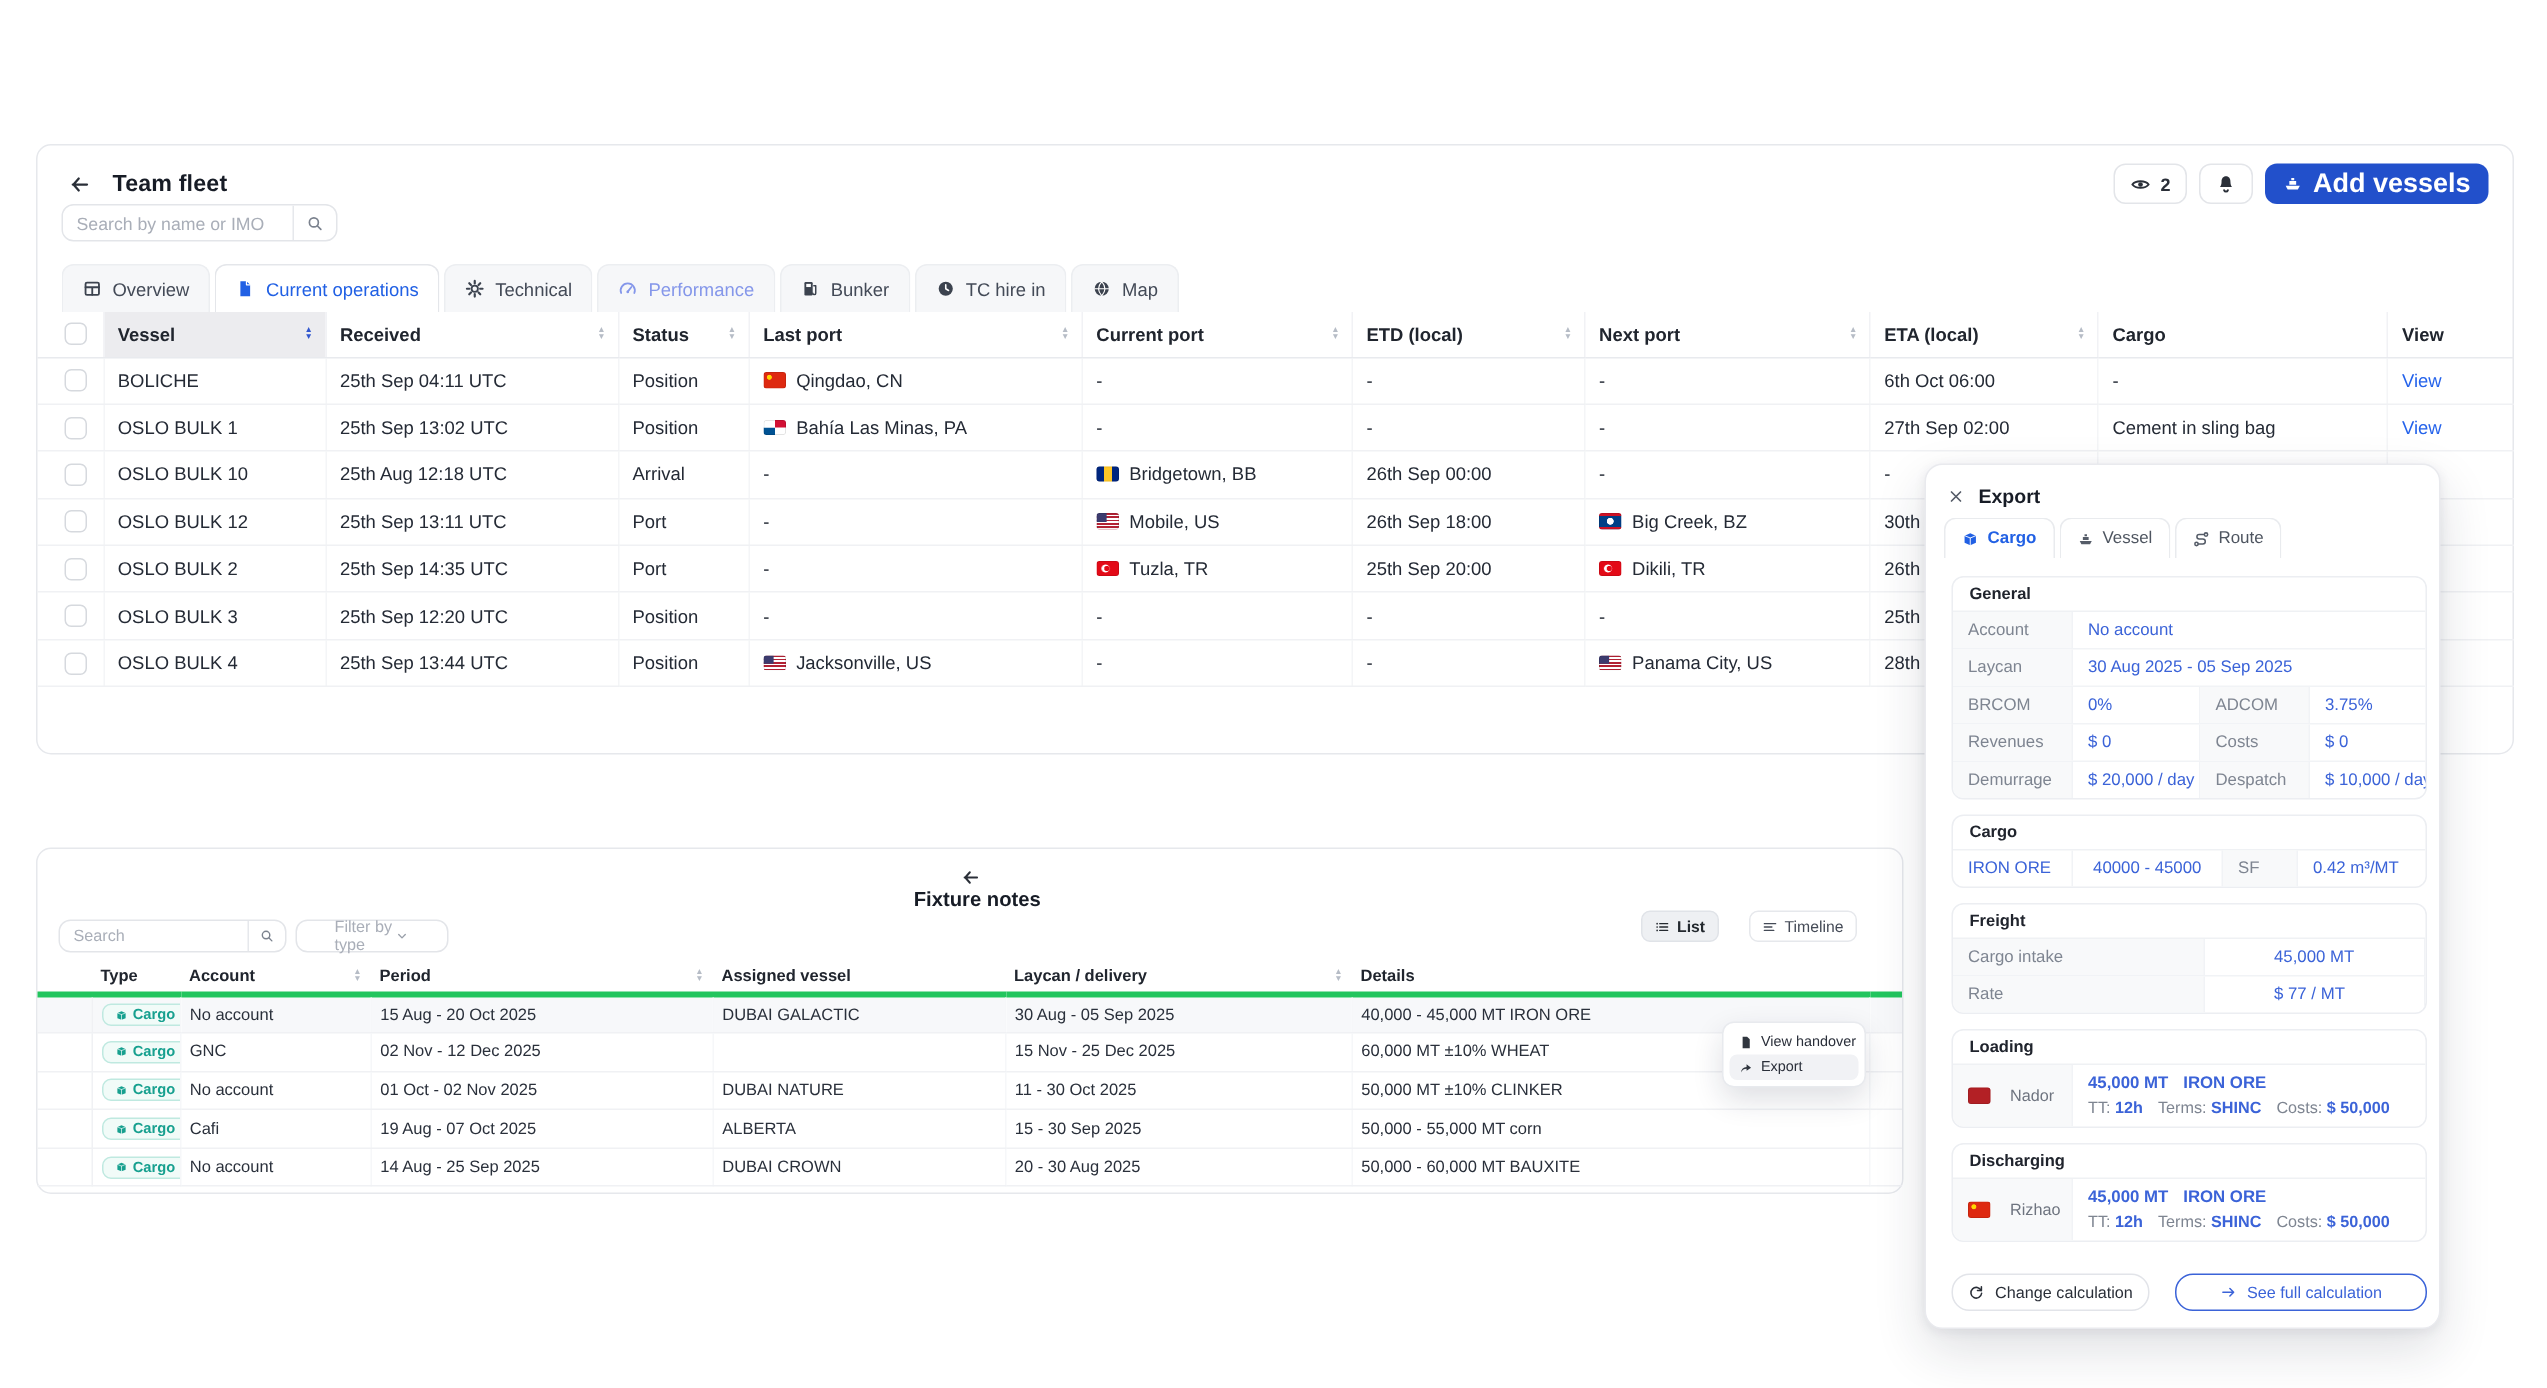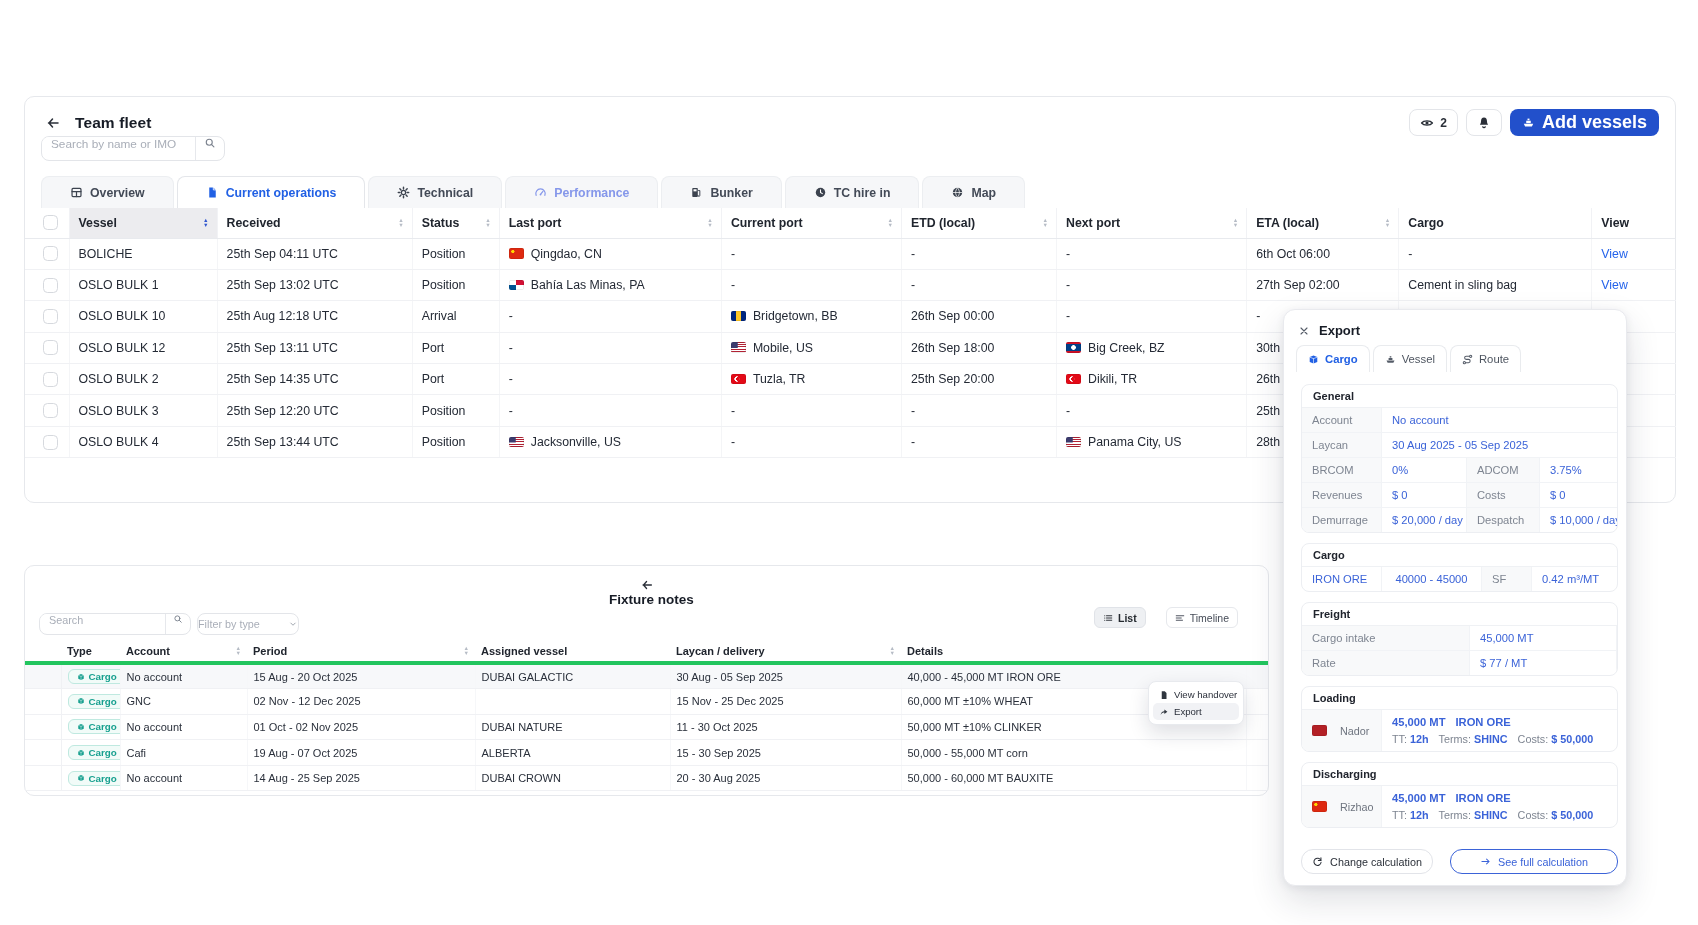--- a/index.html
+++ b/index.html
@@ -18,34 +18,34 @@
   .hdr-right { margin-left:auto; display:flex; align-items:center; gap:8px; }
   .chip-btn { display:inline-flex; align-items:center; gap:6px; height:27px; padding:0 10px;
               border:1px solid #e3e5e9; border-radius:8px; background:#fff; font-size:12px;
               font-weight:600; color:#2a2f38; }
   .chip-btn .ic { font-size:14px; }
   .primary-btn { display:inline-flex; align-items:center; gap:7px; height:27px; padding:0 12px;
                  border-radius:8px; background:var(--accent,#2250cb); color:#fff; font-size:18px;
                  font-weight:600; border:none; }
   .primary-btn .ic { font-size:13px; }
 
-  .search-box { position:absolute; display:flex; align-items:flex-start; border:1px solid #e3e5e9;
+  .search-box { position:absolute; display:flex; align-items:center; border:1px solid #e3e5e9;
                 border-radius:8px; background:#fff; overflow:hidden; }
   .fleet-search { left:16px; top:39px; width:184px; height:25px; }
   .search-box input { flex:1; border:none; outline:none; font-size:11.8px; padding:0 9px;
                       color:#2a2f38; font-family:inherit; min-width:0; }
   .search-box input::placeholder { color:#a9aeb8; }
   .search-divider { width:1px; align-self:stretch; background:#e6e8ec; }
   .search-ic { width:28px; display:flex; align-items:center; justify-content:center;
                color:#7b828e; font-size:12px; }
 
   .tabs { position:absolute; left:16px; top:79px; display:flex; gap:3px; height:32px; }
-  .tab { display:inline-flex; align-items:center; gap:7px; padding:0 28px; font-size:12.3px;
+  .tab { display:inline-flex; align-items:center; gap:7px; padding:0 13px; font-size:12.3px;
          color:#434a57; background:#f6f7f9; border:1px solid #eceef1; border-bottom:none;
-         border-radius:8px 8px 0 0; cursor:pointer; white-space:nowrap;font-weight:bold; }
+         border-radius:8px 8px 0 0; cursor:pointer; white-space:nowrap; }
   .tab .ic { font-size:13px; color:#3c434f; }
   .tab.active { background:#fff; color:var(--active-tab,#2160e4); border-color:#e4e6ea; }
   .tab.active .ic { color:var(--active-tab,#2160e4); }
   .tab.accent { color:var(--perf,#8597ea); }
   .tab.accent .ic { color:var(--perf,#8597ea); }
 
   .fleet-table { position:absolute; left:0; top:111px; width:1651px; }
   table { border-collapse:collapse; table-layout:fixed; width:100%; }
   .fleet-table th { height:30px; text-align:left; font-size:12.3px; font-weight:600; color:#20252e;
         border-bottom:1px solid #e8eaee; border-right:1px solid #f1f2f5; padding:0 8px 0 9px; }
@@ -82,21 +82,21 @@
   .fx-toggles { margin-left:auto; margin-right:14px; display:flex; gap:20px; }
   .toggle-chip { display:inline-flex; align-items:center; gap:5px; height:21px; padding:0 8px;
                  border:1px solid #e6e8ec; border-radius:6px; background:#fff; font-size:10.5px;
                  color:#454b57; cursor:pointer; }
   .toggle-chip .ic { font-size:10px; }
   .toggle-chip.active { background:#eef0f3; border-color:#e0e3e8; color:#24292f; font-weight:600; }
   .fx-search { left:14px; top:47px; width:152px; height:22px; }
   .fx-search input { font-size:10.8px; }
   .fx-filter { position:absolute; left:172px; top:47px; width:102px; height:22px;
                border:1px solid #e3e5e9; border-radius:8px; display:flex; align-items:center;
-               padding:0 0; font-size:10.8px; color:#a9aeb8; cursor:pointer; }
+               padding:0 25px; font-size:10.8px; color:#a9aeb8; cursor:pointer; }
   .fx-filter .ic { margin-left:auto; font-size:10px; color:#9aa0aa; }
   .fixture-table { position:absolute; left:0; top:74px; width:1243px; }
   .fixture-table th { height:23px; text-align:left; font-size:11px; font-weight:600; color:#20252e;
         border-bottom:4px solid #22c55e; padding:0 6px; }
   .fixture-table td { height:25.6px; font-size:11px; color:#2a303b; border-bottom:1px solid #f0f1f4;
         border-right:1px solid #f6f7f9; padding:0 6px; white-space:nowrap; overflow:hidden; }
   .fixture-table td:first-child { border-right:1px solid #f0f1f4; }
   .fixture-table td:last-child { border-right:none; }
   .fixture-table tr.hovered td { background:#f7f8fa; }
   .badge { display:inline-flex; align-items:center; gap:4px; height:15px; padding:0 8px;
@@ -134,21 +134,21 @@
                border-bottom:1px solid #eff1f4; }
   .g-row { display:grid; border-bottom:1px solid #f1f3f6; }
   .g-row:last-child { border-bottom:none; }
   .g-full { grid-template-columns:80px 1fr; }
   .g-split { grid-template-columns:80px 85px 73px 79px; }
   .g-lab { padding:6px 10px; color:#7e8591; background:#f8f9fa; border-right:1px solid #f1f3f6; }
   .g-val { padding:6px 10px; color:var(--valblue,#3b63d8); font-weight:500;
            border-right:1px solid #f1f3f6; white-space:nowrap; overflow:hidden; }
   .g-row > span:last-child { border-right:none; }
   .cargo-row { display:grid; grid-template-columns:80px 100px 50px 87px; }
-  .fr-row { display:grid; grid-template-columns:168px 1fr; border-bottom:1px solid #f1f3f6; }
+  .fr-row { display:grid; grid-template-columns:168px 1fr; border-bottom:1px solid #f1f3f6;gap:36px; }
   .fr-row:last-child { border-bottom:none; }
   .port-row { display:grid; grid-template-columns:80px 1fr; }
   .port-cell { background:#f8f9fa; border-right:1px solid #f1f3f6; display:flex; align-items:center;
                padding-left:10px; gap:6px; color:#6e747f; font-size:10.8px; }
   .port-detail { padding:6px 10px; }
   .port-line1 { color:var(--valblue,#3b63d8); font-weight:600; margin-bottom:5px; }
   .port-line1 .commodity { margin-left:10px; }
   .port-line2 { font-size:10.8px; color:#7e8591; }
   .port-line2 b { color:var(--valblue,#3b63d8); font-weight:600; }
   .port-line2 .grp { margin-right:10px; }

